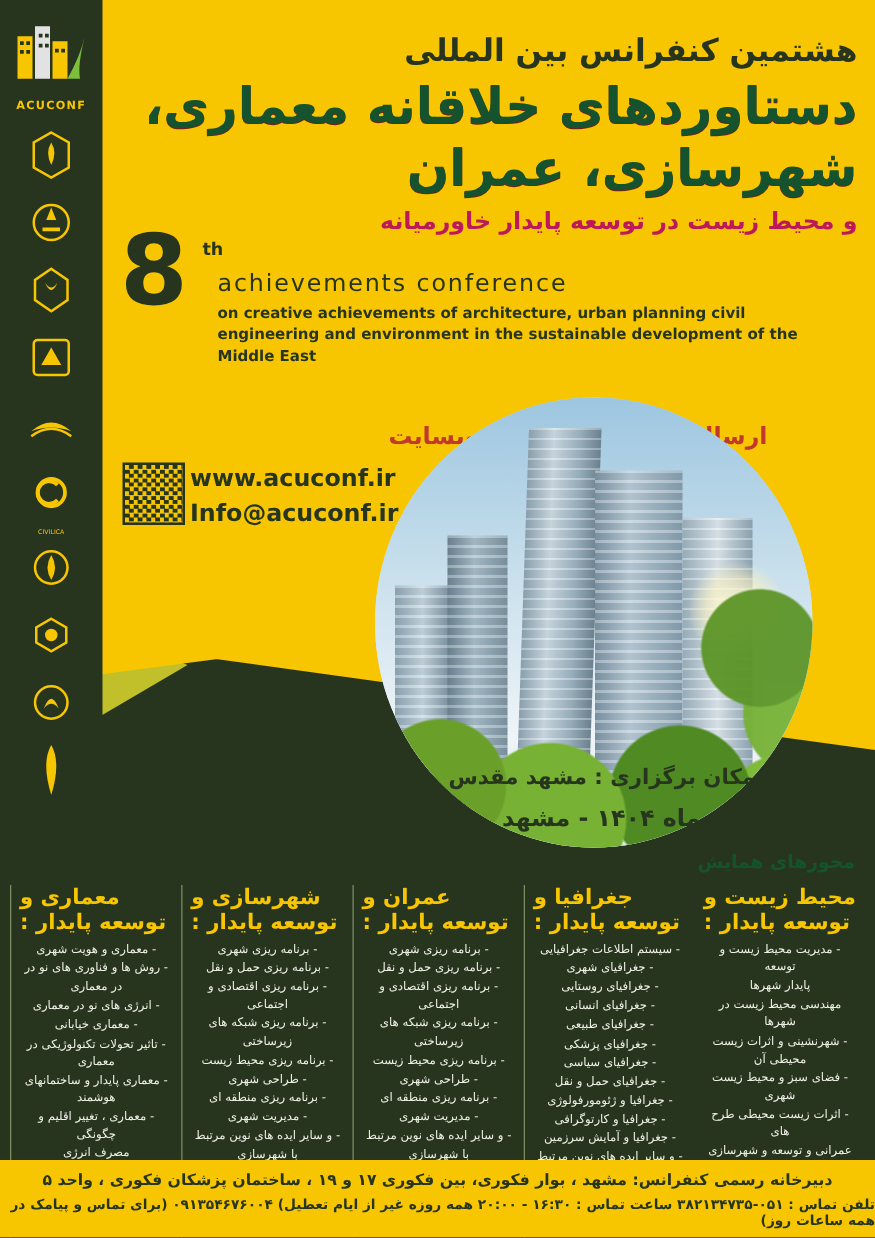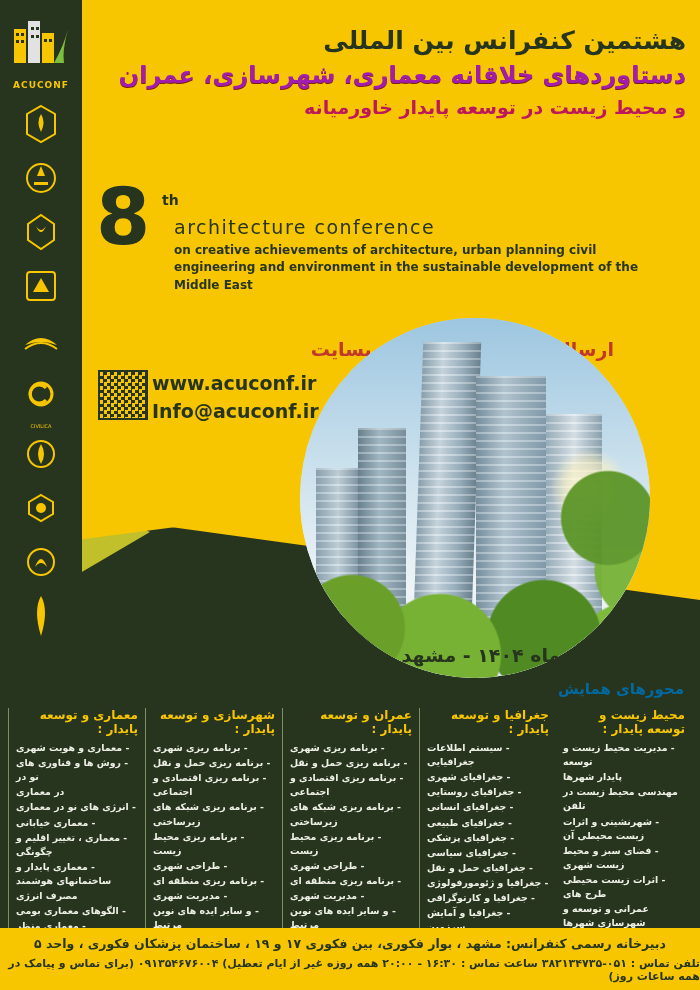--- a/index.html
+++ b/index.html
@@ -47,21 +47,21 @@
   }
   .logo-box.main{height:70px;width:70px;margin-bottom:2px;}
   .logo-caption{
     color:#f7c600;font-size:9px;letter-spacing:1px;margin-bottom:10px;font-weight:bold;text-align:right;
   }
   .logo-sub{font-size:5px;color:#f7c600;text-align:center;line-height:1.1;}
 
   
   .titles{position:absolute;right:14px;top:26px;width:600px;direction:rtl;}
   .t1{color:#27351f;font-size:25px;font-weight:bold;line-height:1.2;}
-  .t2{color:#a21caf;font-size:24px;font-weight:bold;line-height:1.25;margin-top:4px;
+  .t2{color:#14532d;font-size:40px;font-weight:bold;line-height:1.25;margin-top:4px;
       text-shadow:0 1px 0 #7a1f13;}
   .t3{color:#be185d;font-size:19px;font-weight:bold;margin-top:6px;}
 
   
   .eng{position:absolute;left:96px;top:186px;width:570px;color:#27351f;direction:ltr;text-align:left;}
   .eng .num{font-size:78px;font-weight:bold;line-height:0.8;float:left;margin-right:6px;}
   .eng .th{font-size:14px;font-weight:bold;position:absolute;left:66px;top:6px;}
   .eng .l1{font-size:19px;letter-spacing:1.5px;position:absolute;left:78px;top:30px;}
   .eng .l2{font-size:12px;font-weight:bold;position:absolute;left:78px;top:56px;width:500px;line-height:1.45;}
 
@@ -113,36 +113,36 @@
   
   .venue{
     position:absolute;right:96px;top:612px;color:#27351f;font-size:17px;font-weight:bold;direction:rtl;
   }
   .date{
     position:absolute;right:96px;top:644px;color:#27351f;font-size:19px;font-weight:bold;direction:rtl;
   }
 
   
   .topics-title{
-    position:absolute;right:16px;top:680px;color:#0369a1;font-size:15px;font-weight:bold;direction:rtl;
+    position:absolute;right:16px;top:680px;color:#14532d;font-size:15px;font-weight:bold;direction:rtl;
   }
   .cols{
     position:absolute;left:8px;right:8px;top:708px;display:flex;flex-direction:row-reverse;
     direction:rtl;gap:0;
   }
   .col{
     flex:1;padding:0 7px;box-sizing:border-box;border-left:1px solid #7d8f63;
   }
   .col:last-child{border-left:none;}
   .col h3{
-    margin:0 0 5px 0;color:#f7c600;font-size:12px;font-weight:bold;text-align:right;
+    margin:0 0 5px 0;color:#f7c600;font-size:17px;font-weight:bold;text-align:left;
   }
   .col ul{margin:0;padding:0;list-style:none;}
   .col li{
-    color:#eef0e6;font-size:9.4px;line-height:1.5;text-align:left;margin-bottom:1px;font-weight:bold;
+    color:#eef0e6;font-size:9.4px;line-height:1.5;text-align:center;margin-bottom:1px;
   }
 
   
   .footer{
     position:absolute;left:0;bottom:0;width:700px;height:62px;background:#f7c600;
     display:flex;flex-direction:column;align-items:center;justify-content:center;direction:rtl;
   }
   .footer .f1{color:#27351f;font-size:12.5px;font-weight:bold;margin-bottom:6px;}
   .footer .f2{color:#27351f;font-size:11px;font-weight:bold;}
 </style>
@@ -242,21 +242,21 @@
 
   <div class="titles">
     <div class="t1">هشتمین کنفرانس بین المللی</div>
     <div class="t2">دستاوردهای خلاقانه معماری، شهرسازی، عمران</div>
     <div class="t3">و محیط زیست در توسعه پایدار خاورمیانه</div>
   </div>
 
   <div class="eng">
     <div class="num">8</div>
     <div class="th">th</div>
-    <div class="l1">architecture conference</div>
+    <div class="l1">achievements conference</div>
     <div class="l2">on creative achievements of architecture, urban planning civil engineering and environment in the sustainable development of the Middle East</div>
   </div>
 
   <div class="submit-line">ارسال آثار تنها از طریق وبسایت</div>
   <div class="qr"></div>
   <div class="web">www.acuconf.ir</div>
   <div class="mail">Info@acuconf.ir</div>
 
   <div class="photo">
     <div class="sky"></div>
@@ -273,35 +273,37 @@
         <div class="glass"></div>
       </div>
     <div class="tower tw3">
         <div class="glass"></div>
       </div>
     <div class="sun"></div>
     <div class="foliage2"></div>
     <div class="foliage"></div>
   </div>
 
+  <div class="venue">مکان برگزاری : مشهد مقدس</div>
   <div class="date">آبان ماه ۱۴۰۴ - مشهد</div>
 
   <div class="topics-title">محورهای همایش</div>
 
   <div class="cols">
     <div class="col">
       <h3>معماری و توسعه پایدار :</h3>
       <ul>
         <li>- معماری و هویت شهری</li>
         <li>- روش ها و فناوری های نو در</li>
         <li>در معماری</li>
         <li>- انرژی های نو در معماری</li>
         <li>- معماری خیابانی</li>
+        <li>- تاثیر تحولات تکنولوژیکی در معماری</li>
+        <li>- معماری پایدار و ساختمانهای هوشمند</li>
         <li>- معماری ، تغییر اقلیم و چگونگی</li>
-        <li>- معماری پایدار و ساختمانهای هوشمند</li>
         <li>مصرف انرژی</li>
         <li>- الگوهای معماری بومی</li>
         <li>- معماری منظر</li>
         <li>- بوم شناسی</li>
         <li>- و سایر ایده های نوین مرتبط با معماری</li>
       </ul>
     </div>
 
     <div class="col">
       <h3>شهرسازی و توسعه پایدار :</h3>
@@ -351,21 +353,21 @@
         <li>- جغرافیا و آمایش سرزمین</li>
         <li>- و سایر ایده های نوین مرتبط با جغرافیا</li>
       </ul>
     </div>
 
     <div class="col">
       <h3>محیط زیست و توسعه پایدار :</h3>
       <ul>
         <li>- مدیریت محیط زیست و توسعه</li>
         <li>پایدار شهرها</li>
-        <li>مهندسی محیط زیست در تلفن</li>
+        <li>مهندسی محیط زیست در شهرها</li>
         <li>- شهرنشینی و اثرات زیست محیطی آن</li>
         <li>- فضای سبز و محیط زیست شهری</li>
         <li>- اثرات زیست محیطی طرح های</li>
         <li>عمرانی و توسعه و شهرسازی شهرها</li>
         <li>- کاربرد فناوری های نوین در پایش</li>
 
       </ul>
     </div>
   </div>
 

